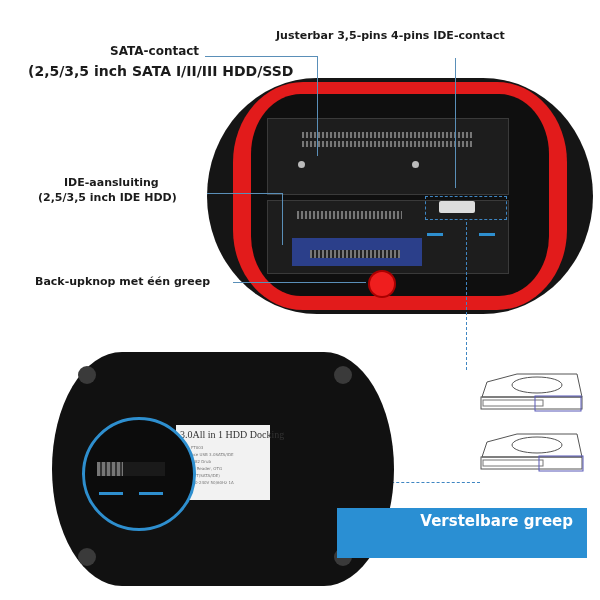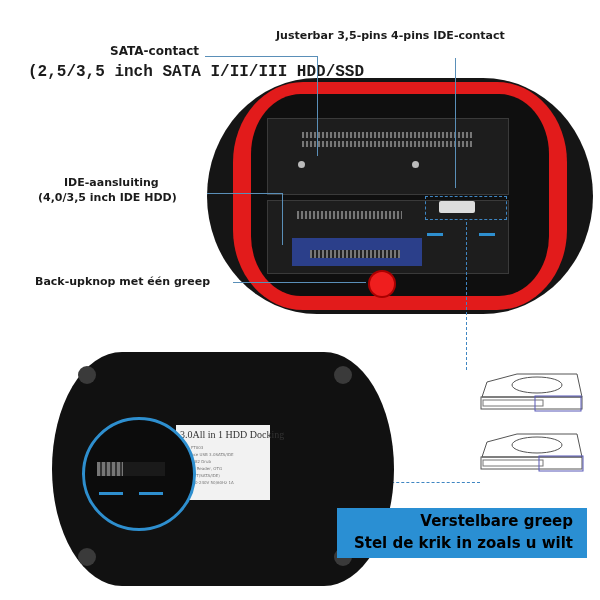--- a/index.html
+++ b/index.html
@@ -18,32 +18,32 @@
   .screw{position:absolute;width:7px;height:7px;border-radius:50%;background:#bbb;}
   .btnred{position:absolute;width:24px;height:24px;border-radius:50%;background:#ef1e1e;box-shadow:0 0 0 2px #a00;}
   
   .base{left:52px;top:352px;width:342px;height:234px;background:#111;border-radius:70px/117px;}
   .foot{position:absolute;width:18px;height:18px;border-radius:50%;background:#3a3a3a;}
   .sticker{position:absolute;left:176px;top:425px;width:94px;height:75px;background:#f2f2f2;}
   .sticker .t{font-family:"Liberation Serif",serif;font-size:10px;color:#333;position:absolute;left:4px;top:4px;white-space:nowrap;}
   .sticker .s{position:absolute;left:10px;font-size:4px;color:#777;white-space:nowrap;}
   .circle{left:82px;top:417px;width:108px;height:108px;border:3px solid #2e8fcf;border-radius:50%;background:#0c0c0c;}
   .arrow{position:absolute;height:3px;background:#2e8fcf;}
-  .banner{left:337px;top:508px;width:250px;height:50px;background:#2a8fd3;color:#000000;font-weight:bold;text-align:right;}
+  .banner{left:337px;top:508px;width:250px;height:50px;background:#2a8fd3;color:#ffffff;font-weight:bold;text-align:right;}
   .banner div{padding-right:14px;font-size:15px;line-height:22px;}
   .hdd{position:absolute;width:100px;height:55px;}
 </style>
 </head>
 <body>
 
 <div class="abs lbl" style="left:110px;top:44px;font-size:12px;">SATA-contact</div>
-<div class="abs lbl" style="left:28px;top:63px;font-size:16px;font-family:Liberation Mono, monospace;">(2,5/3,5 inch SATA I/II/III HDD/SSD</div>
+<div class="abs lbl" style="left:28px;top:63px;font-size:14px;">(2,5/3,5 inch SATA I/II/III HDD/SSD</div>
 <div class="abs lbl" style="left:276px;top:29px;font-size:11px;">Justerbar 3,5-pins 4-pins IDE-contact</div>
 <div class="abs lbl" style="left:64px;top:176px;font-size:11px;">IDE-aansluiting</div>
-<div class="abs lbl" style="left:38px;top:191px;font-size:11px;">(4,0/3,5 inch IDE HDD)</div>
+<div class="abs lbl" style="left:38px;top:191px;font-size:11px;">(2,5/3,5 inch IDE HDD)</div>
 <div class="abs lbl" style="left:35px;top:275px;font-size:11px;">Back-upknop met één greep</div>
 
 <div class="abs dock">
   <div class="body"></div>
   <div class="red"></div>
   <div class="inner"></div>
   <div class="bay" style="left:60px;top:40px;width:240px;height:75px;"></div>
   <div class="pins" style="left:95px;top:54px;width:170px;height:6px;"></div>
   <div class="pins" style="left:95px;top:63px;width:170px;height:6px;"></div>
   <div class="screw" style="left:91px;top:83px;"></div>
@@ -104,14 +104,13 @@
 </div>
 <div class="abs circle">
   <div class="abs" style="left:12px;top:42px;width:26px;height:14px;background:repeating-linear-gradient(90deg,#777 0 3px,#333 3px 5px);"></div>
   <div class="abs" style="left:38px;top:42px;width:42px;height:14px;background:#1a1a1a;"></div>
   <div class="arrow" style="left:14px;top:72px;width:24px;"></div>
   <div class="arrow" style="left:54px;top:72px;width:24px;"></div>
 </div>
 
 <div class="abs banner">
   <div style="padding-top:2px;">Verstelbare greep</div>
-  <div>Stel de krik in zoals u wilt</div>
 </div>
 
 </body></html>

